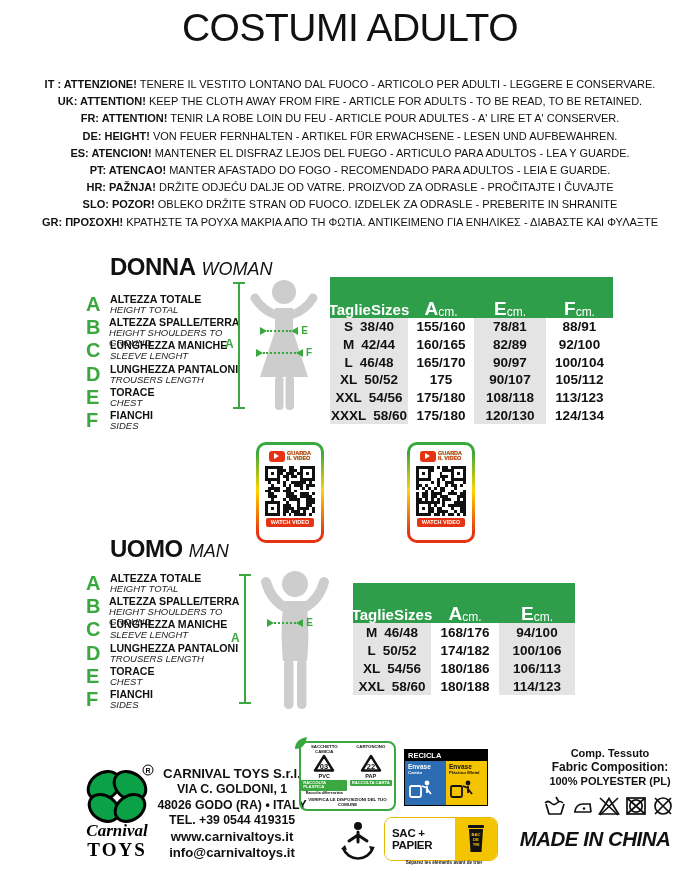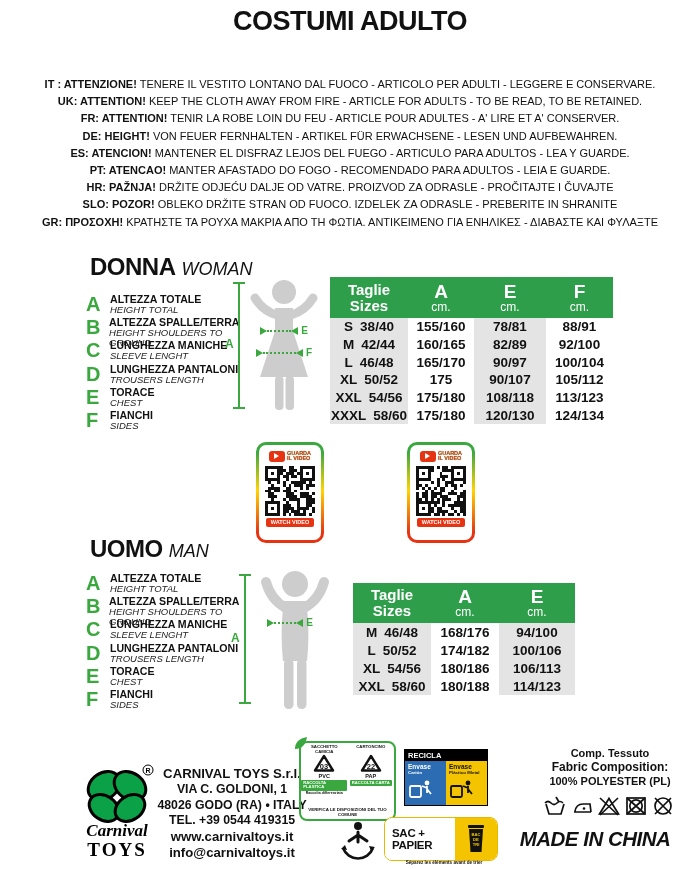--- a/index.html
+++ b/index.html
@@ -1,28 +1,28 @@
 <!DOCTYPE html>
 <html><head>
 <meta charset="utf-8">
 <style>
   html,body{margin:0;padding:0;background:#fff;}
   .page{position:relative;width:700px;height:869px;background:#fff;overflow:hidden;
         font-family:"Liberation Sans",sans-serif;color:#111;}
   
   .title{position:absolute;top:6px;left:0;width:700px;text-align:center;
-         font-size:27px;font-weight:700;letter-spacing:-.5px;}
+         font-size:39px;font-weight:400;letter-spacing:-.5px;}
   .subtitle{position:absolute;top:45px;left:0;width:700px;text-align:center;
             font-size:23px;font-style:italic;font-weight:600;letter-spacing:1px;}
   .warnings{position:absolute;top:76px;left:0;width:700px;text-align:center;}
   .warnings p{margin:0;font-size:11px;line-height:17.2px;}
   .warnings b{font-weight:800;}
   
   .sec-head{position:absolute;left:90px;}
-  .sec-head .it{font-size:24px;font-weight:800;letter-spacing:-.5px;}
+  .sec-head .it{font-size:24px;font-weight:800;letter-spacing:-.5px;margin-left:20px;}
   .sec-head .en{font-size:18px;font-style:italic;font-weight:500;margin-left:6px;}
   
   .legend{position:absolute;left:86px;width:175px;}
   .legend .li{display:flex;height:23.2px;}
   .legend .lt{width:24px;font-size:20px;line-height:20px;font-weight:800;color:#3aa83e;}
   .legend .lx .a{font-size:10.6px;font-weight:800;line-height:11px;display:block;}
   .legend .lx .b{font-size:9.5px;font-style:italic;line-height:10px;display:block;color:#222;}
   
   .mline{position:absolute;width:2px;background:#3aa83e;}
   .mline::before,.mline::after{content:"";position:absolute;left:-5px;width:12px;height:2px;background:#3aa83e;}
@@ -32,21 +32,21 @@
   .marrow .dots{flex:1;border-top:2px dotted #3aa83e;}
   .marrow .tr{width:0;height:0;border-top:4px solid transparent;border-bottom:4px solid transparent;}
   .marrow .tr.r{border-left:7px solid #3aa83e;}
   .marrow .tr.l{border-right:7px solid #3aa83e;}
   .marrow b{font-size:10px;color:#3aa83e;margin-left:3px;line-height:8px;}
   .figure{position:absolute;}
   
   .stable{position:absolute;}
   .thead,.tbody{display:grid;}
   .thead{background:#2f9e4b;color:#fff;}
-  .thead .hc{display:flex;flex-direction:column;align-items:center;justify-content:center;}
+  .thead .hc{display:flex;flex-direction:row;align-items:flex-end;justify-content:center;}
   .thead .hc .big{font-size:19px;font-weight:800;line-height:18px;}
   .thead .hc .sm{font-size:12px;line-height:12px;}
   .thead .hc .tg{font-size:15px;font-weight:600;line-height:16px;}
   .tbody .c{display:flex;align-items:center;justify-content:center;
             font-size:13.5px;font-weight:600;}
   .tbody .c.first{gap:7px;}
   .tbody .c .sz{font-weight:800;}
   .tbody .g{background:#e4e4e4;}
   
   .qr{position:absolute;width:68px;height:101px;border-radius:10px;padding:3px;box-sizing:border-box;
@@ -60,21 +60,21 @@
   .qr-modules{display:grid;grid-template-columns:repeat(17,1fr);grid-auto-rows:1fr;
               width:50px;height:50px;margin-top:1px;}
   .qr-modules i{background:#fff;} .qr-modules i.b{background:#111;}
   .qr .band{margin-top:2px;background:#e63312;color:#fff;font-size:5.5px;font-weight:800;
             border-radius:2px;padding:1px 5px;line-height:7px;}
   
   .company{position:absolute;left:156px;top:766px;width:152px;text-align:center;}
   .company .l{font-size:12.3px;line-height:15.5px;font-weight:600;}
   .company .b{font-size:13.2px;line-height:16px;font-weight:800;}
   .logo{position:absolute;left:80px;top:764px;width:74px;height:100px;}
-  .greenbox{position:absolute;left:299px;top:741px;width:97px;height:80px;border:2px solid #3aa83e;
+  .greenbox{position:absolute;left:299px;top:741px;width:97px;height:70px;border:2px solid #3aa83e;
             border-radius:8px;box-sizing:border-box;display:flex;justify-content:space-around;padding-top:2px;}
   .greenbox .leaf{position:absolute;top:-7px;left:-7px;}
   .gcol{display:flex;flex-direction:column;align-items:center;width:46px;}
   .gcol .tl{font-size:4.3px;font-weight:700;text-align:center;line-height:4.6px;height:9px;}
   .gcol .mat{font-size:5.5px;font-weight:800;line-height:6px;}
   .badge{background:#3aa83e;color:#fff;font-size:4.2px;font-weight:800;border-radius:1px;
          padding:1px 2px;margin-top:1px;line-height:4.4px;}
   .gsub{font-size:3.6px;font-weight:700;line-height:4px;}
   .gnote{position:absolute;bottom:2px;left:0;width:100%;text-align:center;font-size:4.4px;font-weight:800;}
   .recicla{position:absolute;left:404px;top:749px;width:84px;border:1px solid #000;box-sizing:border-box;}

